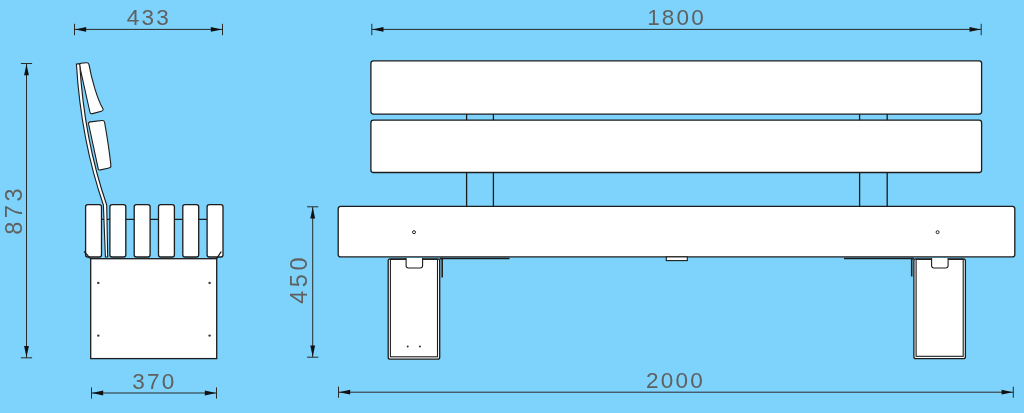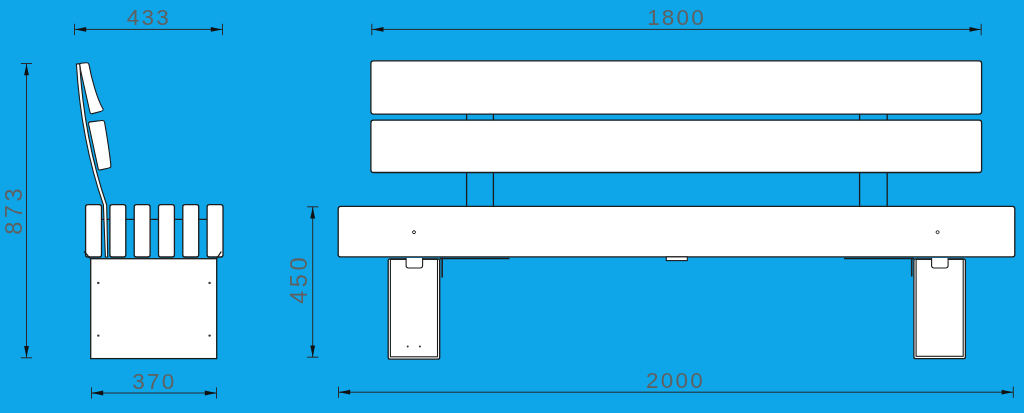--- a/index.html
+++ b/index.html
@@ -1,16 +1,16 @@
 <!DOCTYPE html>
 <html><head>
 <meta charset="utf-8">
 <style>
   html,body{margin:0;padding:0;background:#ffffff;}
-  .page{width:1024px;height:413px;position:relative;background:#0ea5e9;overflow:hidden;}
+  .page{width:1024px;height:413px;position:relative;background:#7dd3fc;overflow:hidden;}
   text{font-family:"Liberation Sans",sans-serif;fill:#606060;}
 </style>
 </head>
 <body>
 <div class="page">
 <svg width="1024" height="413" viewBox="0 0 1024 413" xmlns="http://www.w3.org/2000/svg">
 <g fill="none" stroke="#1c1c1c" stroke-width="1.3">
 
 <g stroke="#2a2a2a" stroke-width="1">
   <line x1="74.5" y1="29.4" x2="222.5" y2="29.4"></line>

